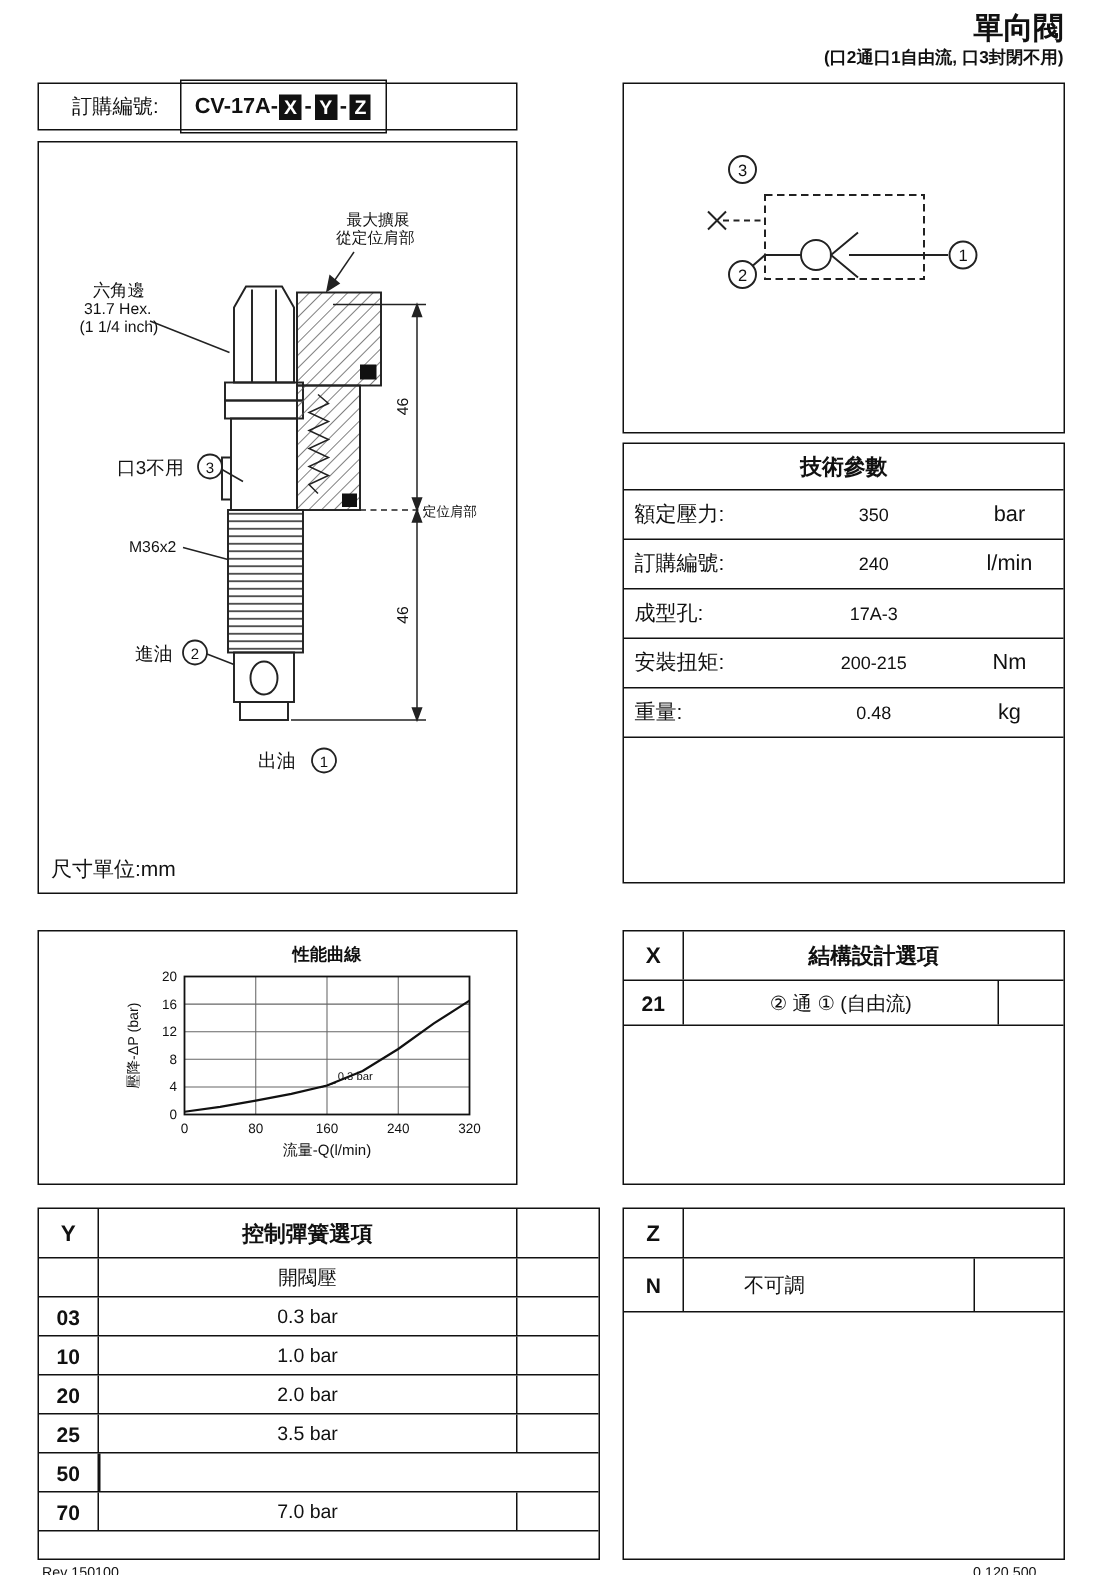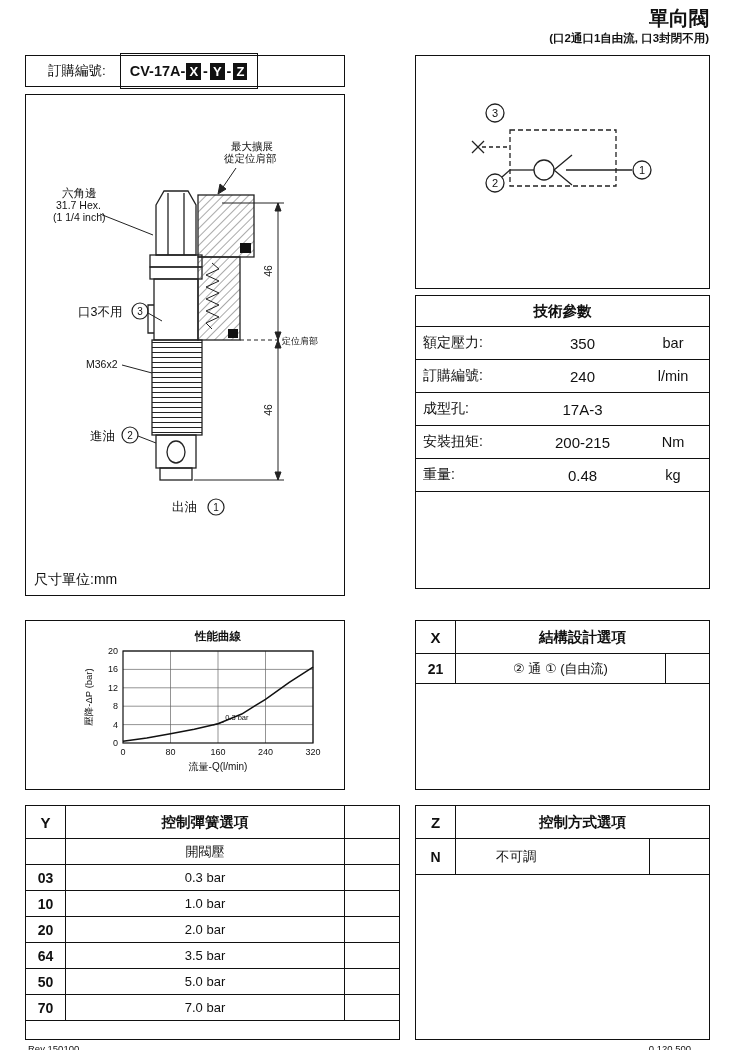--- a/index.html
+++ b/index.html
@@ -29,21 +29,21 @@
   svg text { fill: #111; }
 
   
   .schem-box { left: 415px; top: 55px; width: 295px; height: 234px; }
 
   
   .tech-box { left: 415px; top: 295px; width: 295px; height: 294px; }
   .tech-title { height: 31px; border-bottom: 1.5px solid #111; display: flex; align-items: center; justify-content: center; font-weight: bold; font-size: 14.5px; }
   .t-row { display: grid; grid-template-columns: 112px 1fr 72px; height: 33px; border-bottom: 1.2px solid #111; align-items: center; font-size: 14px; }
   .t-label { padding-left: 7px; }
-  .t-value { text-align: center; font-size: 15px; }
+  .t-value { text-align: center; font-size: 12px; }
   .t-unit { text-align: center; font-size: 14.5px; }
 
   
   .chart-box { left: 25px; top: 620px; width: 320px; height: 170px; }
 
   
   .x-box { left: 415px; top: 620px; width: 295px; height: 170px; }
   .y-box { left: 25px; top: 805px; width: 375px; height: 235px; }
   .z-box { left: 415px; top: 805px; width: 295px; height: 235px; }
 
@@ -280,40 +280,38 @@
     <div class="opt-key">10</div>
     <div class="opt-val">1.0 bar</div>
     <div class="opt-end"></div>
   </div>
   <div class="opt-row cols-y">
     <div class="opt-key">20</div>
     <div class="opt-val">2.0 bar</div>
     <div class="opt-end"></div>
   </div>
   <div class="opt-row cols-y">
-    <div class="opt-key">64</div>
+    <div class="opt-key">25</div>
     <div class="opt-val">3.5 bar</div>
     <div class="opt-end"></div>
   </div>
   <div class="opt-row cols-y">
     <div class="opt-key">50</div>
-    <div class="opt-val">5.0 bar</div>
     <div class="opt-end"></div>
   </div>
   <div class="opt-row cols-y">
     <div class="opt-key">70</div>
     <div class="opt-val">7.0 bar</div>
     <div class="opt-end"></div>
   </div>
 </section>
 
 <section class="box z-box">
   <div class="opt-header">
     <div class="opt-key">Z</div>
-    <div class="opt-title">控制方式選項</div>
   </div>
   <div class="opt-row cols-z">
     <div class="opt-key">N</div>
     <div class="z-val">不可調</div>
     <div></div>
   </div>
 </section>
 
 <div class="footer-l">Rev 150100</div>
 <div class="footer-r">0.120.500</div>

